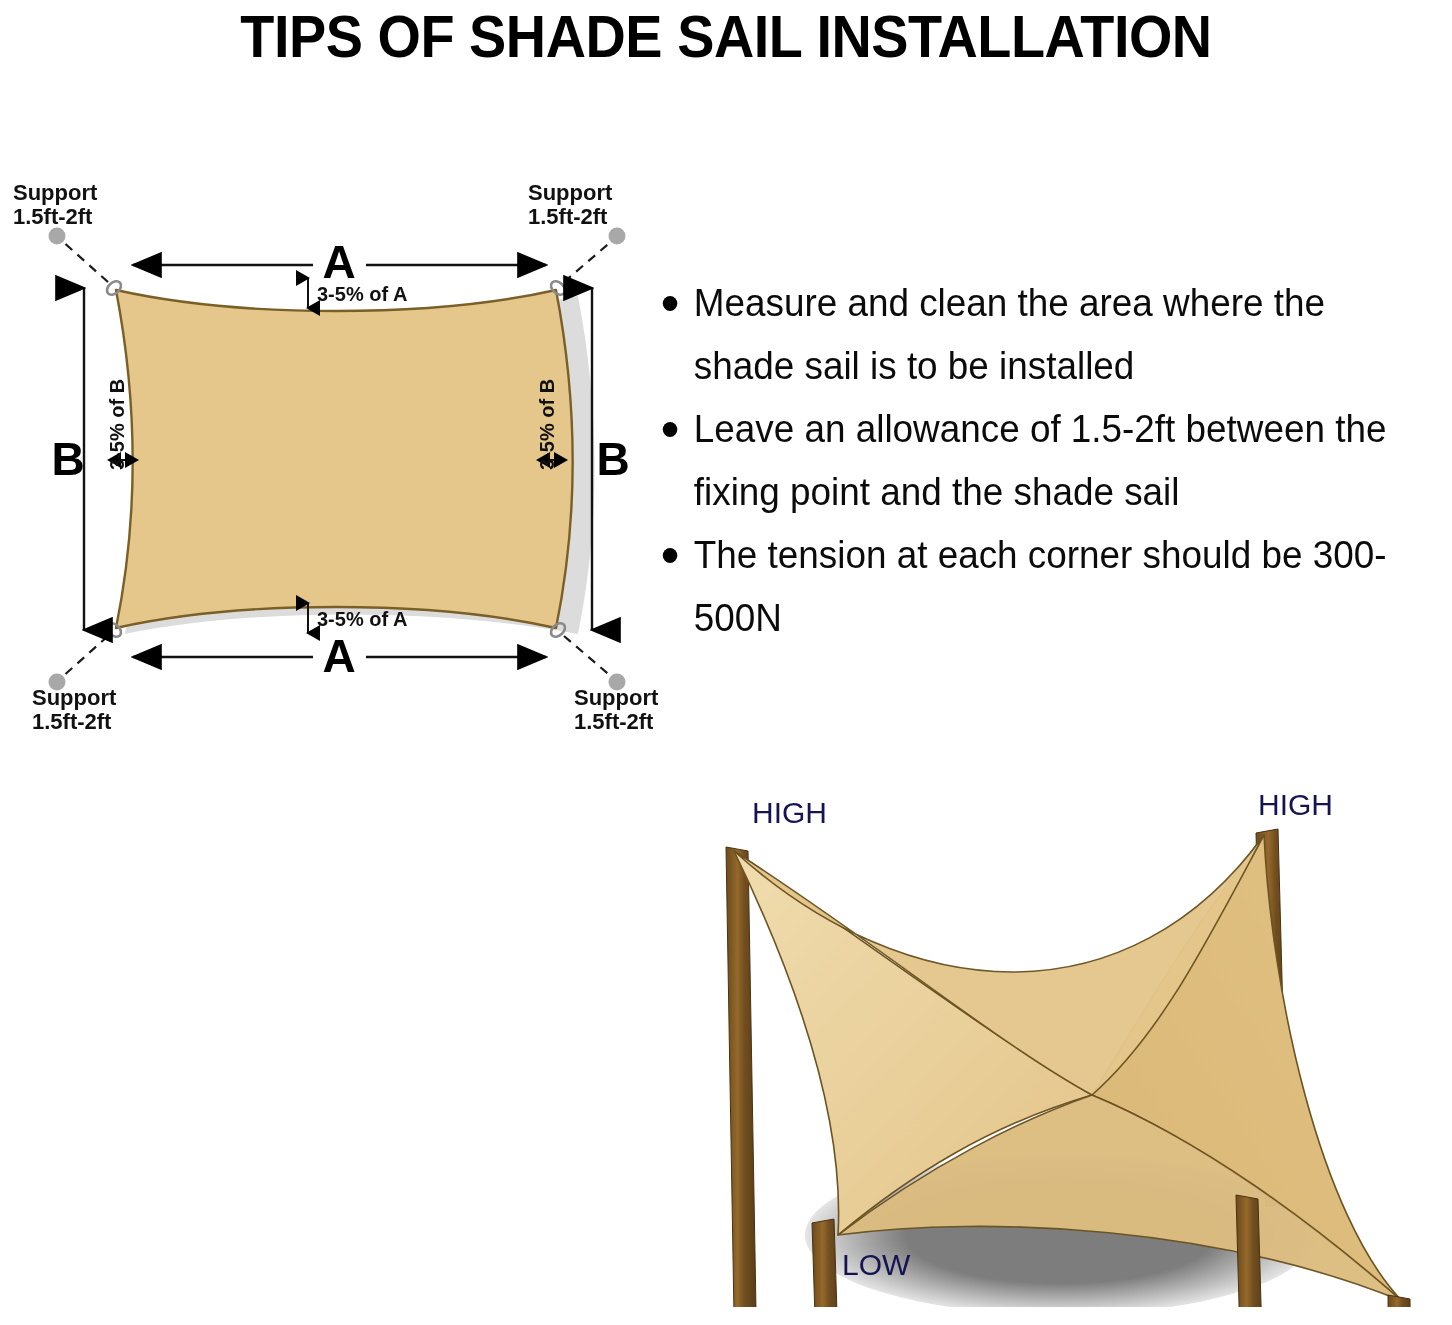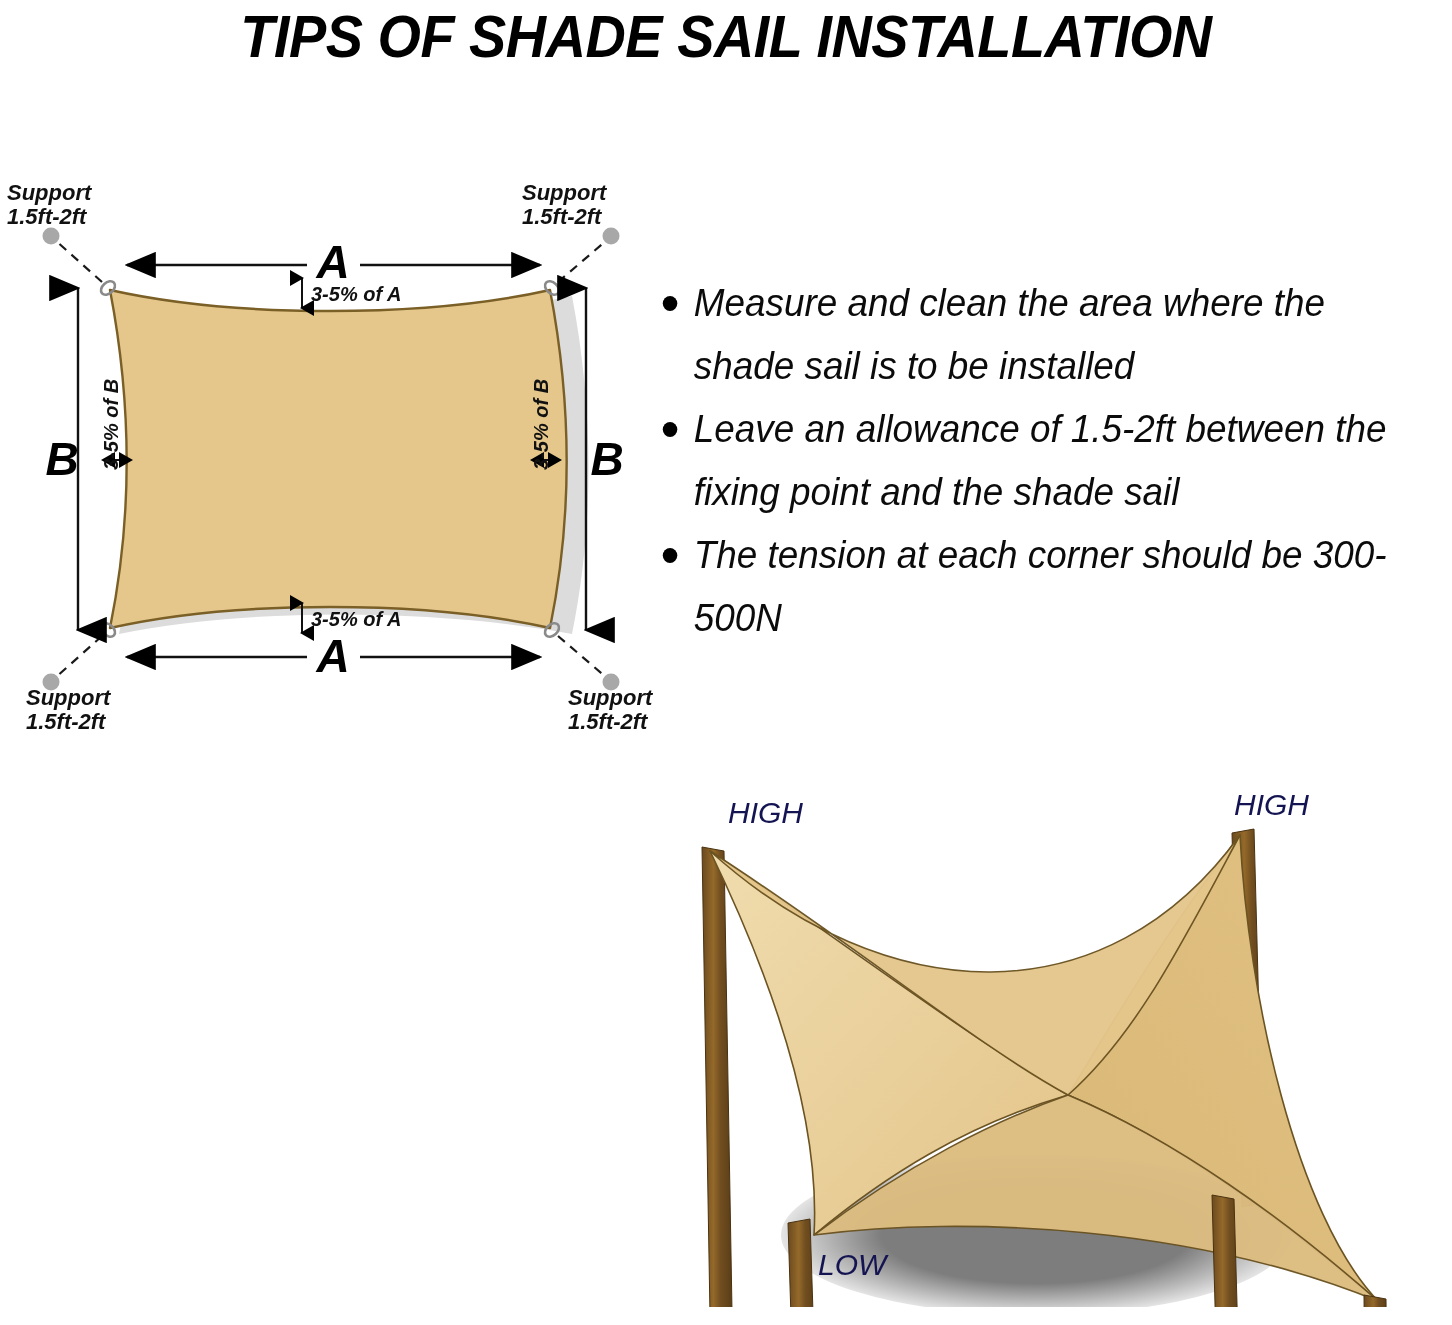--- a/index.html
+++ b/index.html
@@ -7,21 +7,20 @@
     padding: 0;
     background: #ffffff;
   }
   #page {
     position: relative;
     width: 1452px;
     height: 1307px;
     background: #ffffff;
     overflow: hidden;
     font-family: "Liberation Sans", sans-serif;
-    font-style: italic;
   }
 
   
   #title {
     position: absolute;
     left: 0;
     top: 2px;
     width: 1452px;
     text-align: center;
     font-family: "Liberation Sans", sans-serif;
@@ -33,21 +32,21 @@
     transform-origin: center top;
     white-space: nowrap;
   }
 
   
   #diagram-rect {
     position: absolute;
     left: 0;
     top: 160;
   }
-  #diagram-rect { top: 160px; }
+  #diagram-rect { top: 160px; margin-left: 6px; }
 
   
   .bullet-list {
     position: absolute;
     margin: 0;
     padding: 0;
     list-style: none;
   }
   .bullet-item {
     position: relative;
@@ -92,21 +91,21 @@
     transform: scaleX(0.97);
     transform-origin: left center;
   }
   #bullets-bottom .bullet-item::before {
     top: 25px;
   }
 
   
   #diagram-hyper {
     position: absolute;
-    left: 636px;
+    left: 660px;
     top: 795px;
   }
 
   svg { display: block; }
   .lbl {
     font-family: "Liberation Sans", sans-serif;
   }
 </style>
 </head>
 <body>

